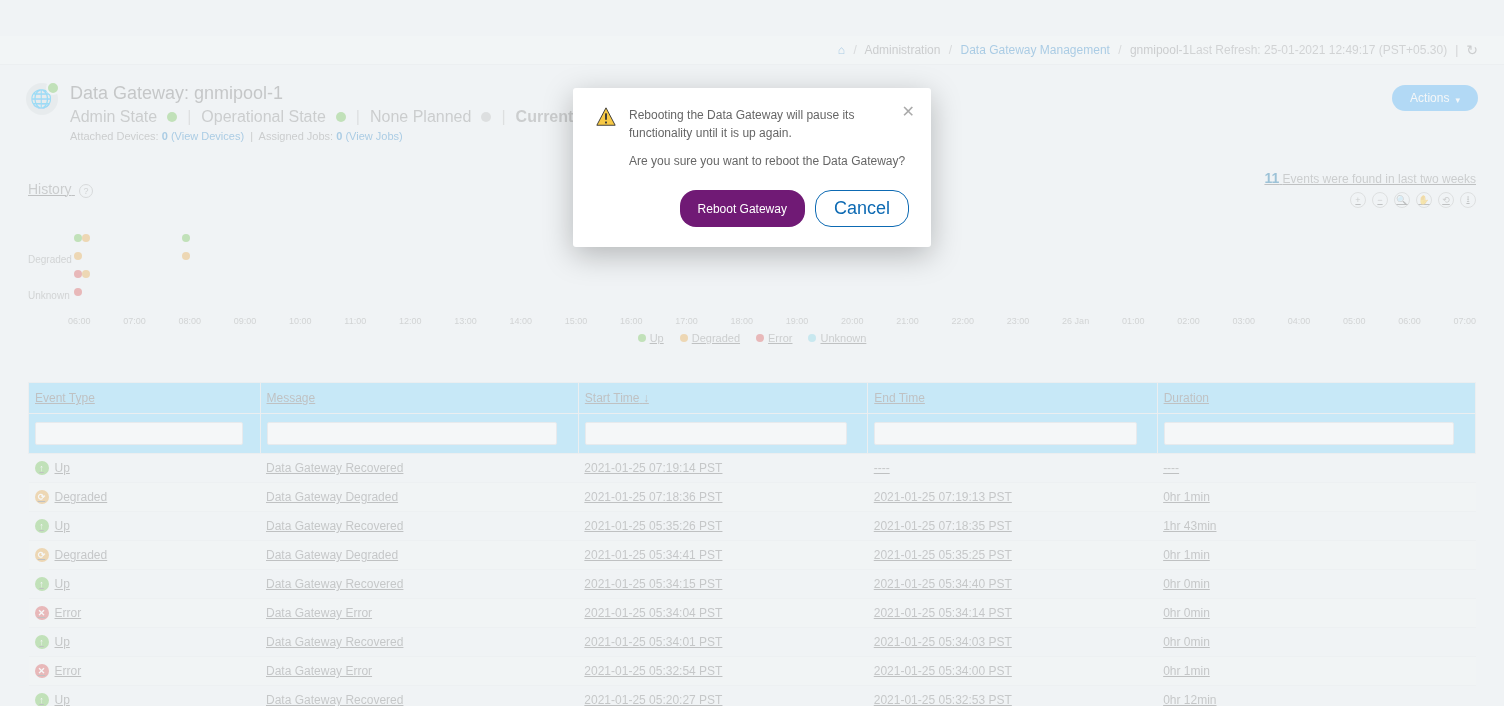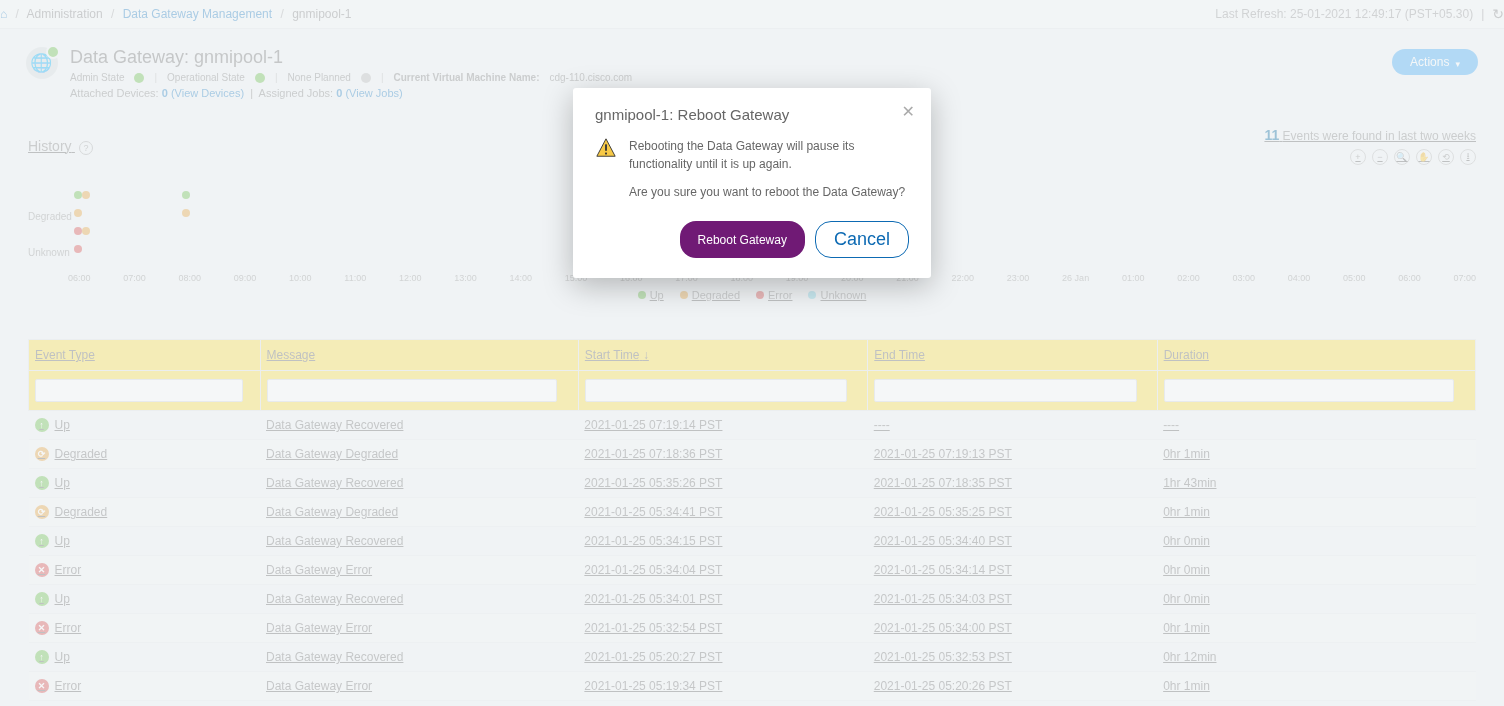--- a/index.html
+++ b/index.html
@@ -14,24 +14,25 @@
     overflow: hidden;
   }
   .dim-overlay {
     position: absolute; inset:0;
     background: rgba(240,243,245,0.65);
     z-index: 5;
     pointer-events: none;
   }
   
   .topbar {
-    display:flex; justify-content:space-between; align-items:center;
-    padding: 6px 0; font-size:12px; color:#888;
+    display:flex; justify-content:flex-end; align-items:center;
+    padding: 6px 26px; font-size:12px; color:#888;
     border-bottom:1px solid #e5e7ea;
     background:#f6f8fa;
+    margin-top:36px;
   }
   .breadcrumb a { color:#2a84c6; text-decoration:none; }
   .breadcrumb span.sep { margin:0 5px; color:#aaa; }
   .icon-home::before { content:"⌂"; color:#2a84c6; }
   .refresh { display:flex; align-items:center; gap:8px; color:#999;}
   .refresh .icon-refresh::before { content:"↻"; font-size:14px; color:#888; }
 
   
   .header-card {
     margin:10px 14px 0; padding:8px 12px;
@@ -39,21 +40,21 @@
     display:flex; align-items:flex-start; gap:12px;
     position:relative;
   }
   .gw-icon {
     width:32px;height:32px;border-radius:50%;
     background:#d8dde0;display:flex;align-items:center;justify-content:center;
     font-size:18px;color:#999;position:relative;
   }
   .gw-icon::after{content:"";position:absolute;top:-2px;right:-2px;width:10px;height:10px;border-radius:50%;background:#6cc04a;border:2px solid #f0f3f5;}
   .gw-title { font-size:18px; color:#777; font-weight:400;}
-  .gw-meta { font-size:10px; color:#888; margin-top:4px; display:flex; gap:10px; align-items:center; flex-wrap:wrap;}
+  .gw-meta { font-size:16px; color:#888; margin-top:4px; display:flex; gap:10px; align-items:center; flex-wrap:wrap;}
   .gw-meta .green-dot{width:10px;height:10px;border-radius:50%;background:#6cc04a;display:inline-block;vertical-align:middle;}
   .gw-meta .sep{color:#bbb;}
   .gw-sub { font-size:11px; color:#888; margin-top:4px; }
   .gw-sub .blue{color:#2a84c6; font-weight:700;}
   .gw-sub a{color:#2a84c6;text-decoration:none;}
   .actions-btn {
     position:absolute; right:12px; top:10px;
     background:#3fa9f5; color:#fff; padding:6px 18px; border-radius:14px;
     font-size:12px; cursor:pointer; display:flex; align-items:flex-end; gap:6px;
   }
@@ -81,21 +82,21 @@
   .legend{display:flex;gap:16px;justify-content:center;margin-top:6px;font-size:11px;color:#888;}
   .legend span{display:flex;align-items:center;gap:4px;}
   .legend i{width:8px;height:8px;border-radius:50%;display:inline-block;}
 
   
   .events-head{display:flex;justify-content:space-between;align-items:center;}
   .toggle{width:36px;height:18px;border-radius:9px;background:#3fa9f5;position:relative;display:inline-block;vertical-align:middle;margin-left:8px;}
   .toggle::after{content:"";position:absolute;right:1px;top:1px;width:16px;height:16px;border-radius:50%;background:#fff;}
   .filter-btn{width:24px;height:24px;border:1px solid #c9cfd4;border-radius:3px;display:flex;align-items:center;justify-content:center;color:#3fa9f5;cursor:pointer;}
   table.events{width:100%;border-collapse:collapse;margin-top:8px;font-size:12px;color:#777;}
-  table.events th{text-align:left;padding:8px 6px;background:#fde047;border:1px solid #e2e5e8;font-weight:400;color:#666;}
+  table.events th{text-align:left;padding:8px 6px;background:#7dd3fc;border:1px solid #e2e5e8;font-weight:400;color:#666;}
   table.events th input{width:95%;padding:3px;border:1px solid #d7dbde;border-radius:2px;background:#fff;}
   table.events td{padding:7px 6px;border-bottom:1px solid #e9ecee;}
   table.events tr:nth-child(even) td{background:#f3f5f7;}
   .ev-type{display:flex;align-items:center;gap:6px;}
   .ic{width:14px;height:14px;border-radius:50%;display:flex;align-items:center;justify-content:center;color:#fff;font-size:9px;font-weight:700;}
   .ic-up{background:#6cc04a;}
   .ic-deg{background:#e8a33d;}
   .ic-err{background:#d94b4b;}
 
   
@@ -392,21 +393,20 @@
       </tbody>
   </table>
 
 </div>
 
 <div class="dim-overlay"></div>
 
 <div class="modal-backdrop">
   <div class="modal">
     <span class="modal-close">✕</span>
-    <div class="modal-title">gnmipool-1: Reboot Gateway</div>
     <div class="modal-body">
       <span class="warn-icon">
         <svg width="22" height="22" viewBox="0 0 24 24">
             <path fill="#f7c946" stroke="#333" stroke-width="1" d="M12 2 L22 21 H2 Z"></path>
             <rect x="11" y="8" width="2" height="7" fill="#333"></rect>
             <rect x="11" y="17" width="2" height="2" fill="#333"></rect>
           </svg>
       </span>
       <span>Rebooting the Data Gateway will pause its functionality until it is up again.</span>
     </div>

